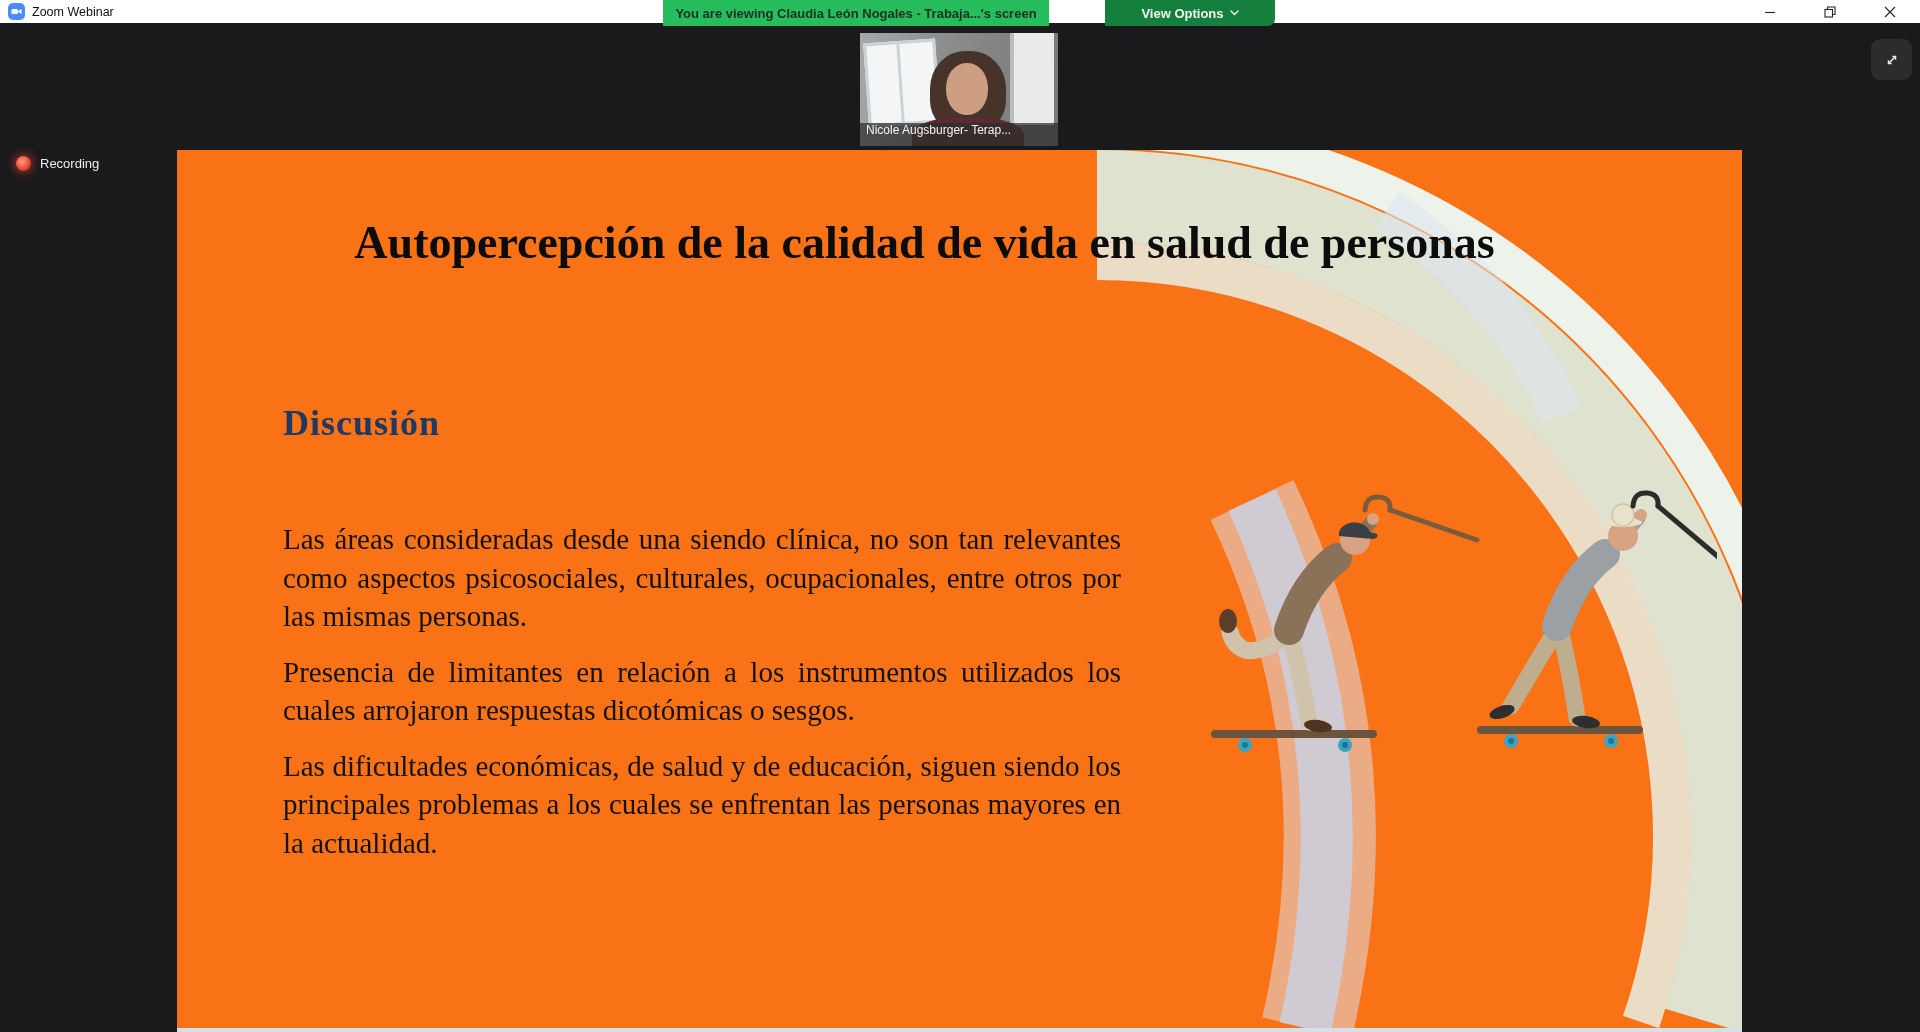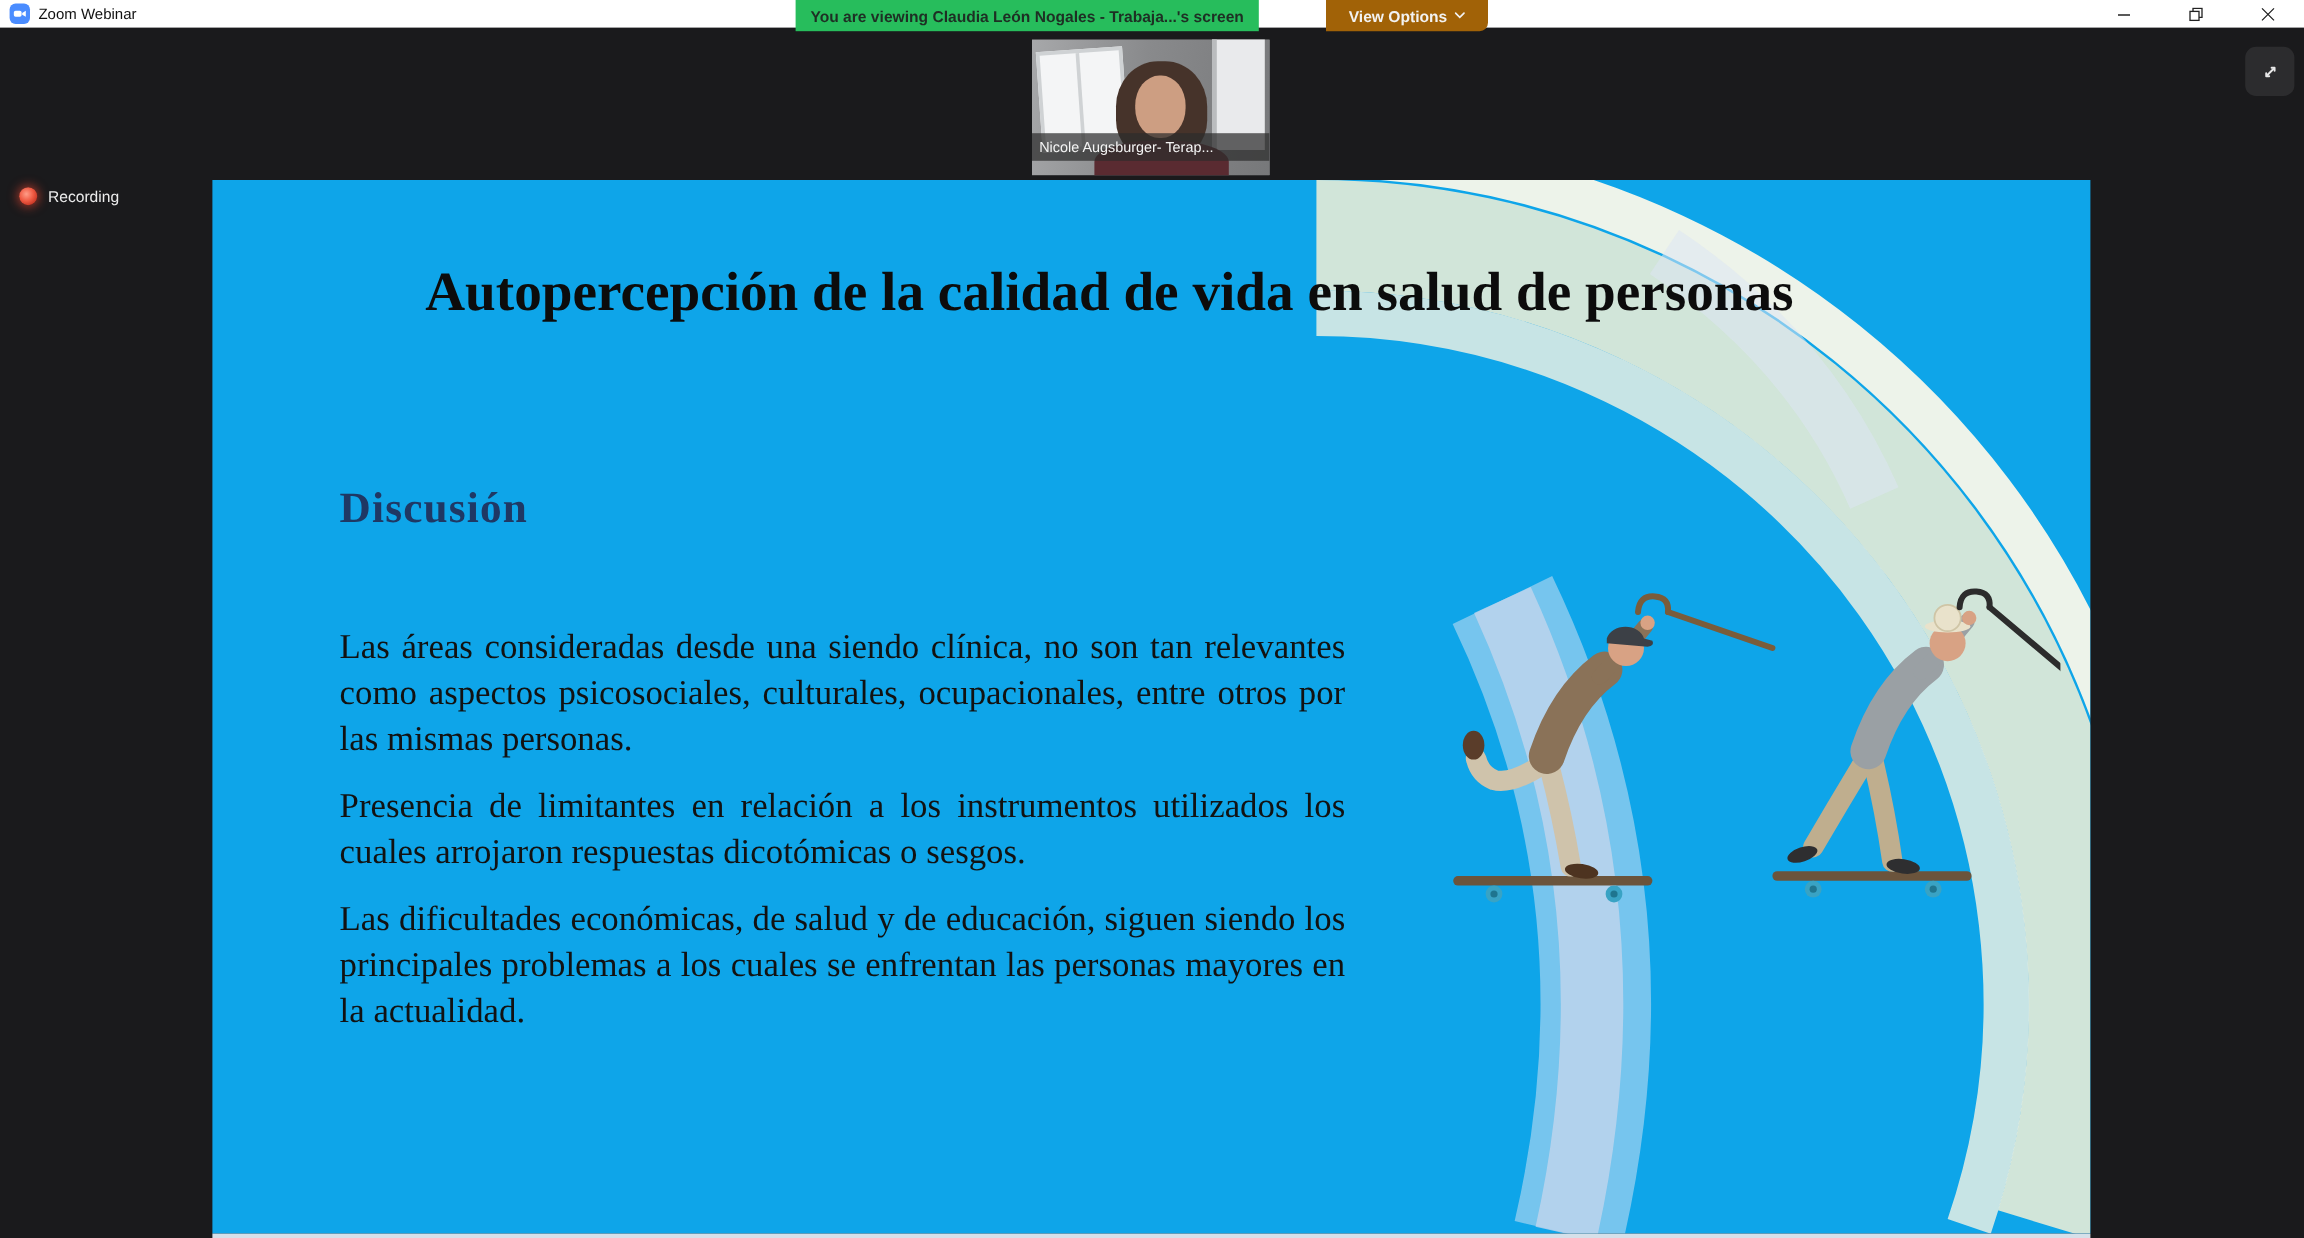--- a/index.html
+++ b/index.html
@@ -12,50 +12,50 @@
   .titlebar-left { position:absolute; left:8px; top:0; height:23px; display:flex; align-items:center; gap:7px;justify-content:space-between; }
   .zoom-logo { width:17px; height:17px; border-radius:5px; background:#4a8cff; display:flex; align-items:center; justify-content:center; }
   .app-title { font-size:12.5px; color:#111; }
   .win-controls { position:absolute; right:0; top:0; height:23px; display:flex; z-index:40; }
   .win-btn { width:60px; height:23px; display:flex; align-items:center; justify-content:center; color:#222; }
 
   
   .view-banner { position:absolute; left:663px; top:0; width:386px; height:26px; background:#27bd5c;
                  display:flex; align-items:center; justify-content:center; z-index:35; }
   .view-banner span { font-size:13px; font-weight:700; color:#1e2f24; white-space:nowrap; }
-  .view-options { position:absolute; left:1105px; top:0; width:135px; height:26px; background:#a16207;
+  .view-options { position:absolute; left:1105px; top:0; width:170px; height:26px; background:#15803d;
                   border-radius:0 0 7px 0; display:flex; align-items:center; justify-content:center; gap:6px; z-index:35; cursor:pointer; }
   .view-options span { font-size:13px; font-weight:700; color:#f2f2f2; }
 
   
   .thumb { position:absolute; left:860px; top:33px; width:198px; height:113px; background:#8e8f91; overflow:hidden; z-index:20; }
   .thumb .wall { position:absolute; inset:0; background:linear-gradient(100deg,#a7a8aa 0%,#898a8c 45%,#77787a 100%); }
   .thumb .window-l { position:absolute; left:6px; top:8px; width:72px; height:84px; background:#f4f5f6; transform:rotate(-4deg); border:3px solid #cfd2d4; }
   .thumb .window-l:before { content:""; position:absolute; left:30px; top:0; width:3px; height:100%; background:#cfd2d4; }
   .thumb .window-r { position:absolute; right:4px; top:-4px; width:44px; height:96px; background:#e9eaec; border-left:4px solid #babcbe; }
   .thumb .hair { position:absolute; left:70px; top:18px; width:76px; height:82px; background:#46332a; border-radius:46% 46% 40% 40%; }
   .thumb .face { position:absolute; left:86px; top:30px; width:42px; height:52px; background:#cd9e82; border-radius:48%; }
   .thumb .body { position:absolute; left:52px; top:84px; width:112px; height:40px; background:#5a2b31; border-radius:45% 45% 0 0; }
-  .thumb .name-tag { position:absolute; left:0; right:0; bottom:12px; height:23px; background:rgba(45,45,45,.72);
-                     display:flex; align-items:center; padding:0 6px; }
+  .thumb .name-tag { position:absolute; left:0; right:0; bottom:0; height:23px; background:rgba(45,45,45,.72);
+                     display:flex; padding:0 6px; }
   .thumb .name-tag span { font-size:12px; color:#f4f4f4; white-space:nowrap; overflow:hidden; text-overflow:ellipsis; }
 
   
   .recording { position:absolute; left:16px; top:156px; display:flex; gap:9px; z-index:20; }
   .rec-dot { width:15px; height:15px; border-radius:50%;
              background:radial-gradient(circle at 40% 38%, #ff9d88 0%, #ef5a43 45%, #c23322 78%, rgba(160,30,20,.2) 100%);
              box-shadow:0 0 8px 2px rgba(235,70,50,.55); }
   .recording span { font-size:13px; color:#ececec; }
 
   
   .expand-btn { position:absolute; left:1871px; top:39px; width:41px; height:41px; background:#2c2c2e; border-radius:9px;
                 display:flex; align-items:center; justify-content:center; z-index:20; cursor:pointer; }
 
   
-  .slide { position:absolute; left:177px; top:150px; width:1565px; height:878px; background:#0ea5e9; z-index:10; overflow:hidden; }
+  .slide { position:absolute; left:177px; top:150px; width:1565px; height:878px; background:#f97316; z-index:10; overflow:hidden; }
   .slide-footer-strip { position:absolute; left:177px; top:1028px; width:1565px; height:4px; background:#d6e0e9; z-index:10; }
   .swirl { position:absolute; left:0; top:0; z-index:0; }
   .skaters { position:absolute; left:1000px; top:300px; z-index:1; }
 
   .slide-title { position:absolute; left:50px; right:120px; top:62px; text-align:center; z-index:2;
                  font-family:"Liberation Serif", serif; font-weight:700; font-size:46px; line-height:1.34; color:#0c0c0c; }
   .slide-title div { display:block; }
   .slide-heading { position:absolute; left:106px; top:252px; z-index:2; font-family:"Liberation Serif", serif;
                    font-weight:700; font-size:36px; color:#1f3864; letter-spacing:1px; }
   .slide-body { position:absolute; left:106px; top:370px; width:838px; z-index:2;

